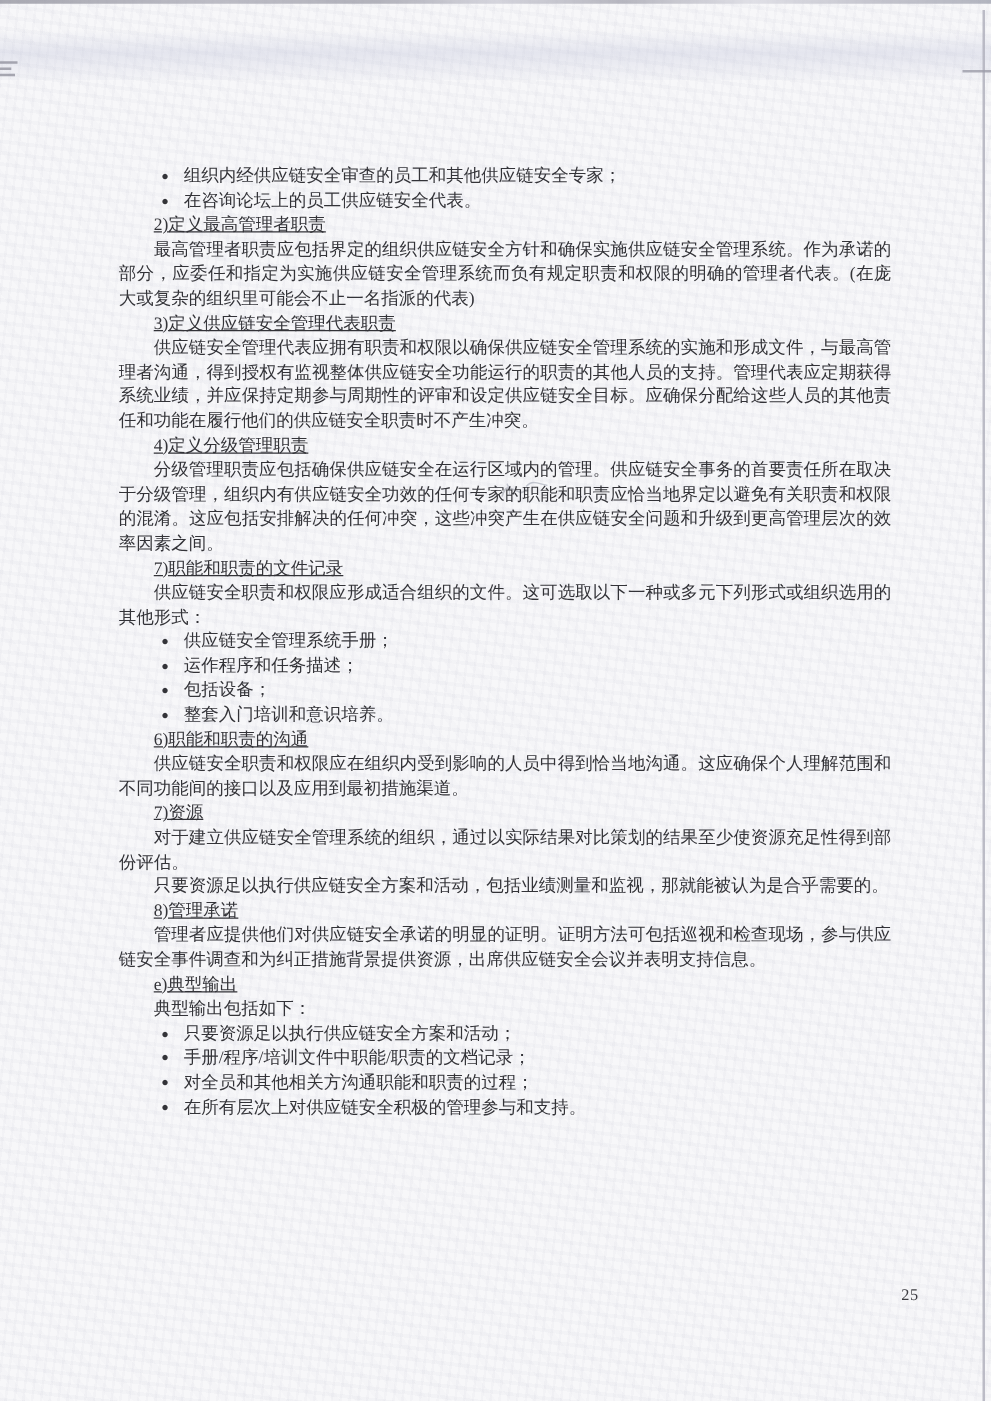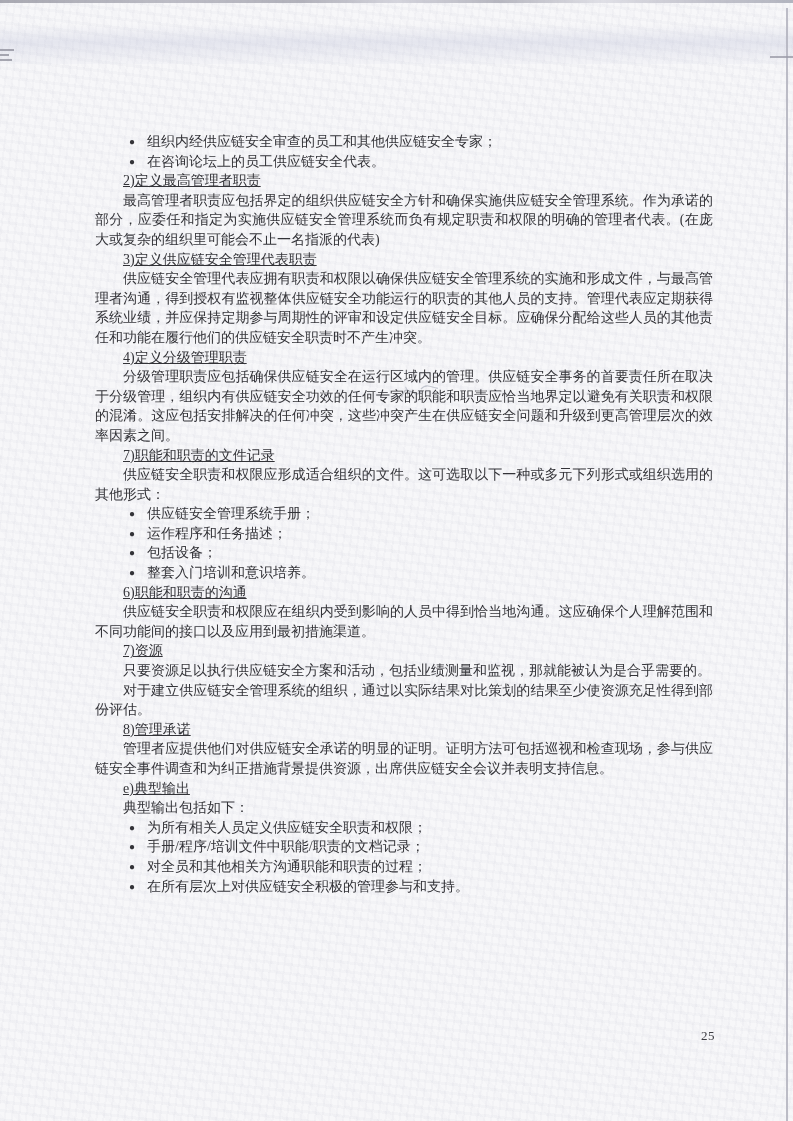--- a/index.html
+++ b/index.html
@@ -100,21 +100,21 @@
   .bullet-marker {
     flex: 0 0 52px;
     padding-left: 34px;
     font-size: 10px;
     line-height: 19.6px;
   }
   .bullet-text { flex: 1; }
 
   .page-number {
     position: absolute;
-    left: 701px;
+    left: 721px;
     top: 1028px;
     font-size: 13px;
     color: #3c3c42;
     letter-spacing: 0.5px;
   }
 </style>
 </head>
 <body>
 
 <div class="paper-noise"></div>
@@ -163,29 +163,29 @@
       <span class="bullet-marker">●</span>
       <span class="bullet-text">包括设备；</span>
     </div>
     <div class="bullet-row">
       <span class="bullet-marker">●</span>
       <span class="bullet-text">整套入门培训和意识培养。</span>
     </div>
     <div class="heading">6)职能和职责的沟通</div>
     <div class="para">供应链安全职责和权限应在组织内受到影响的人员中得到恰当地沟通。这应确保个人理解范围和不同功能间的接口以及应用到最初措施渠道。</div>
     <div class="heading">7)资源</div>
+    <div class="para">对于建立供应链安全管理系统的组织，通过以实际结果对比策划的结果至少使资源充足性得到部份评估。</div>
     <div class="para">只要资源足以执行供应链安全方案和活动，包括业绩测量和监视，那就能被认为是合乎需要的。</div>
-    <div class="para">对于建立供应链安全管理系统的组织，通过以实际结果对比策划的结果至少使资源充足性得到部份评估。</div>
     <div class="heading">8)管理承诺</div>
     <div class="para">管理者应提供他们对供应链安全承诺的明显的证明。证明方法可包括巡视和检查现场，参与供应链安全事件调查和为纠正措施背景提供资源，出席供应链安全会议并表明支持信息。</div>
     <div class="heading">e)典型输出</div>
     <div class="para">典型输出包括如下：</div>
     <div class="bullet-row">
       <span class="bullet-marker">●</span>
-      <span class="bullet-text">为所有相关人员定义供应链安全职责和权限；</span>
+      <span class="bullet-text">只要资源足以执行供应链安全方案和活动；</span>
     </div>
     <div class="bullet-row">
       <span class="bullet-marker">●</span>
       <span class="bullet-text">手册/程序/培训文件中职能/职责的文档记录；</span>
     </div>
     <div class="bullet-row">
       <span class="bullet-marker">●</span>
       <span class="bullet-text">对全员和其他相关方沟通职能和职责的过程；</span>
     </div>
     <div class="bullet-row">

